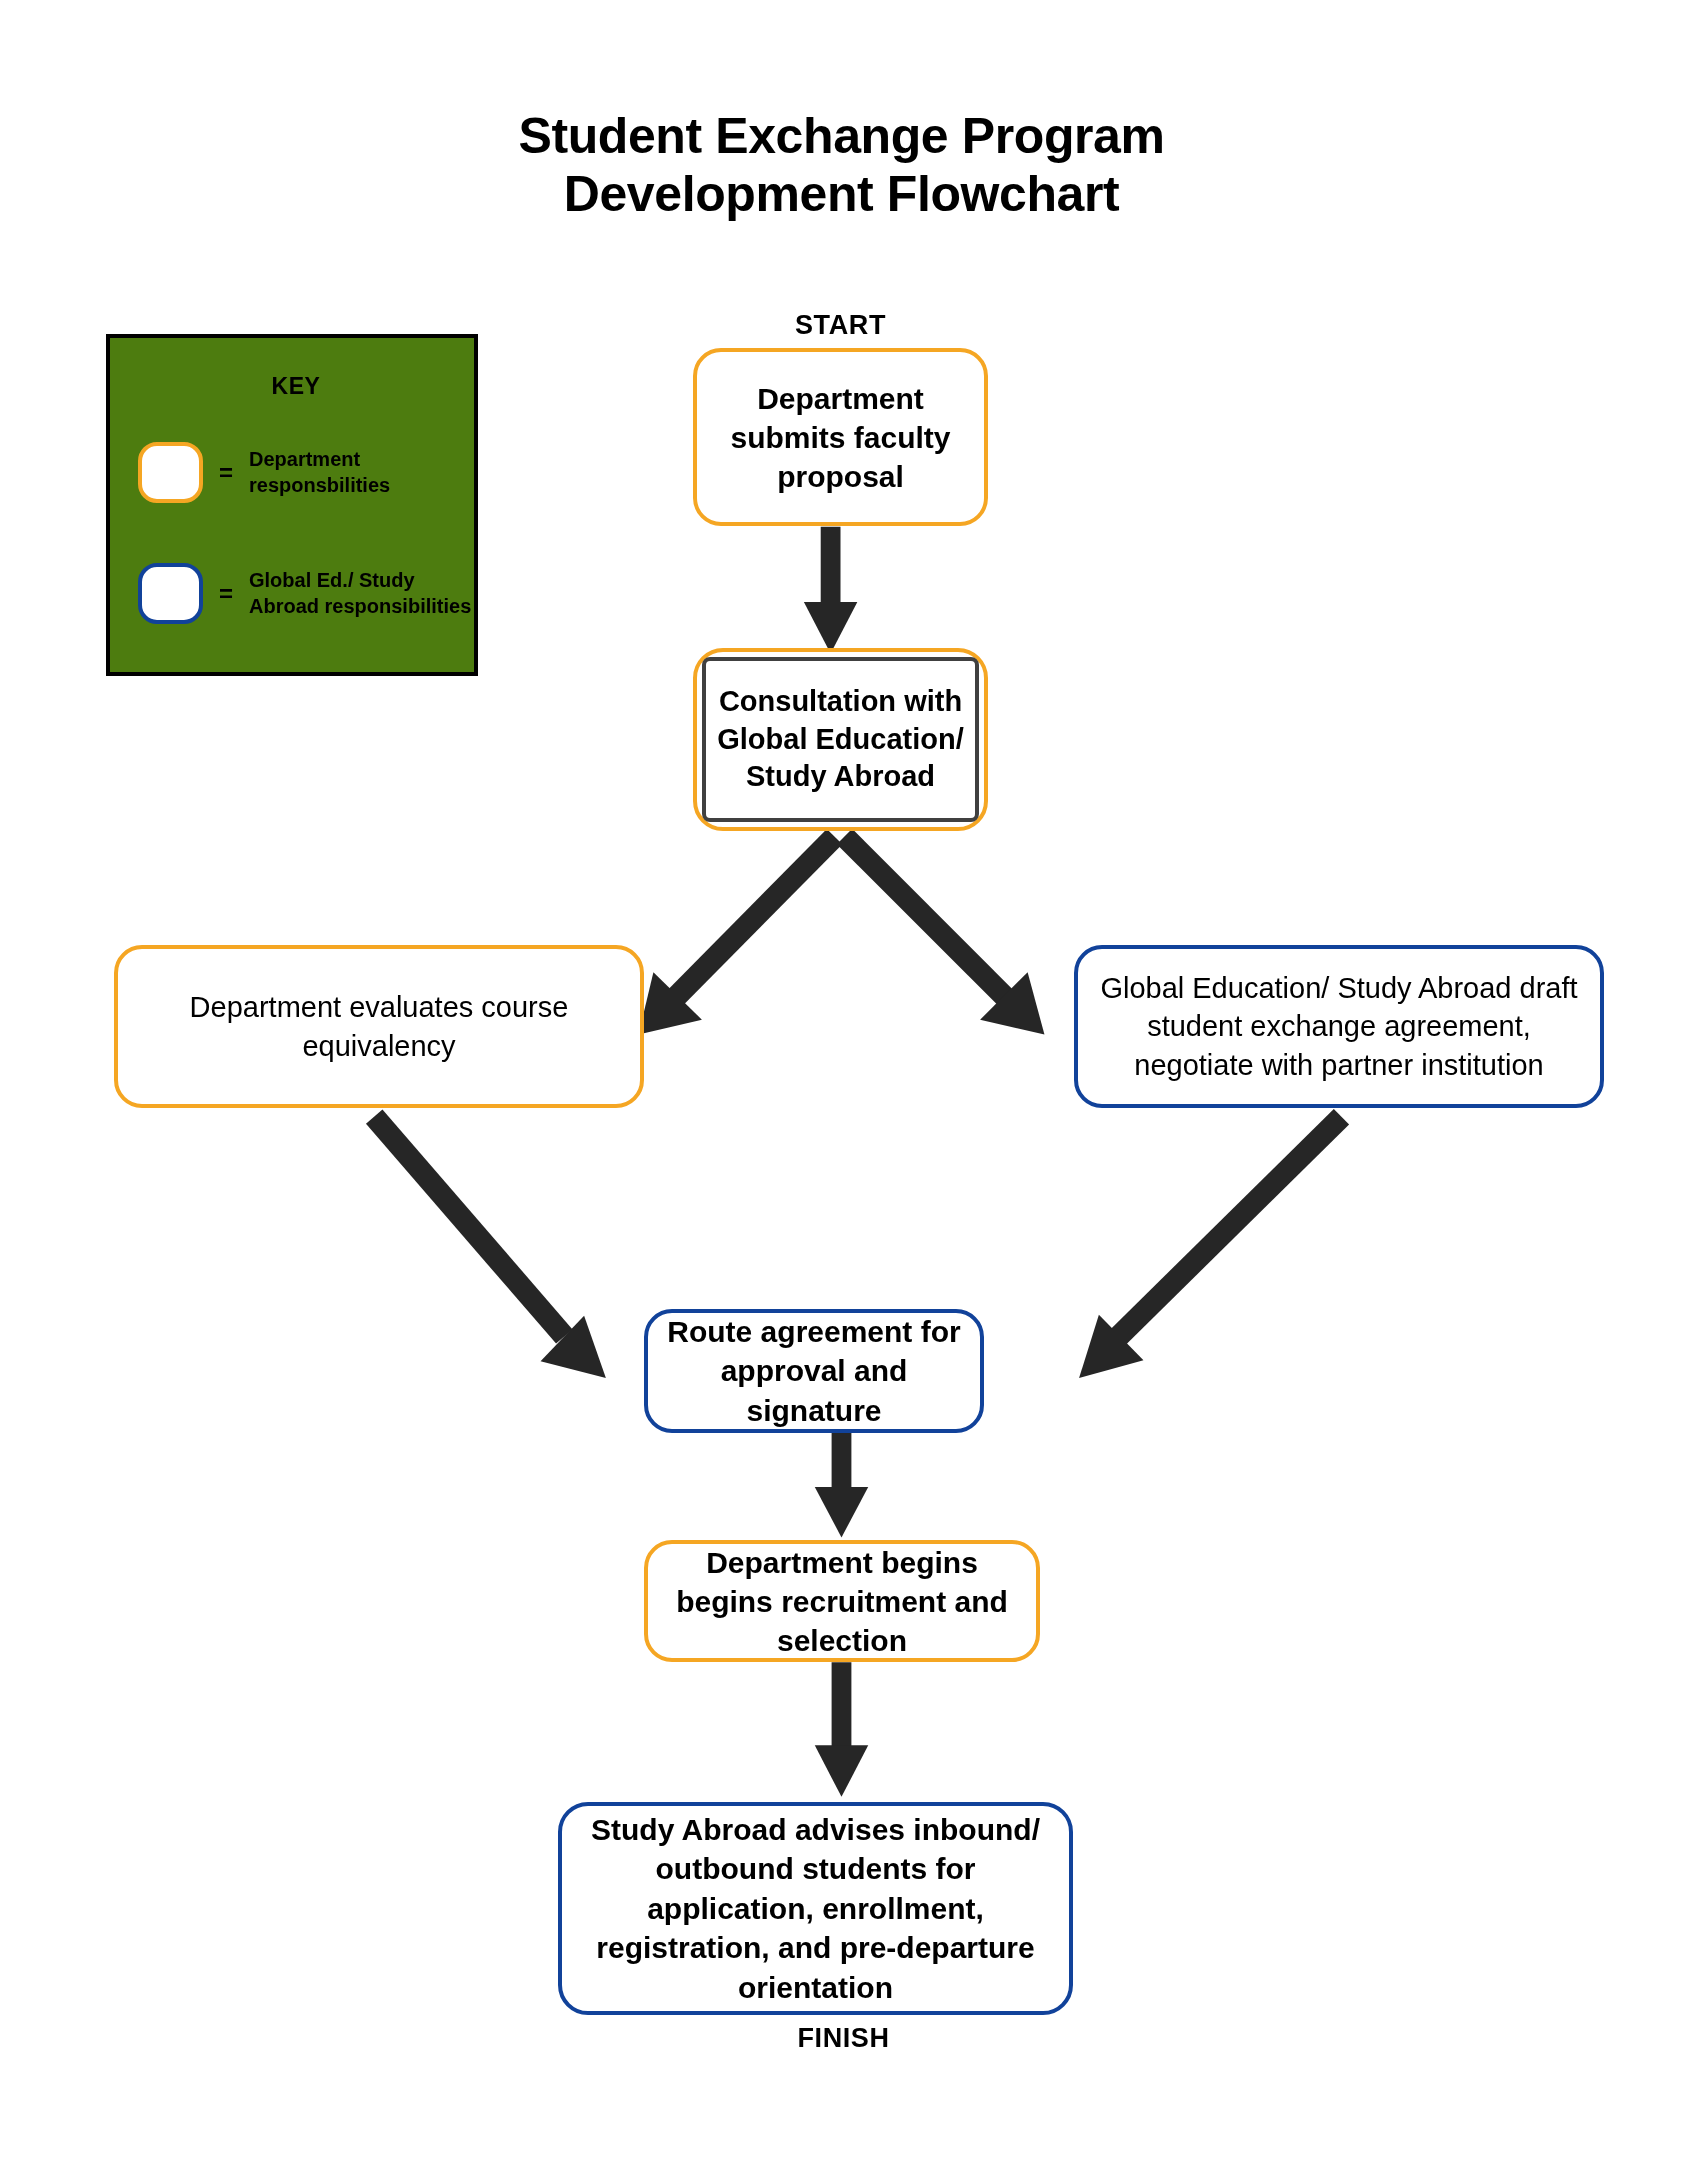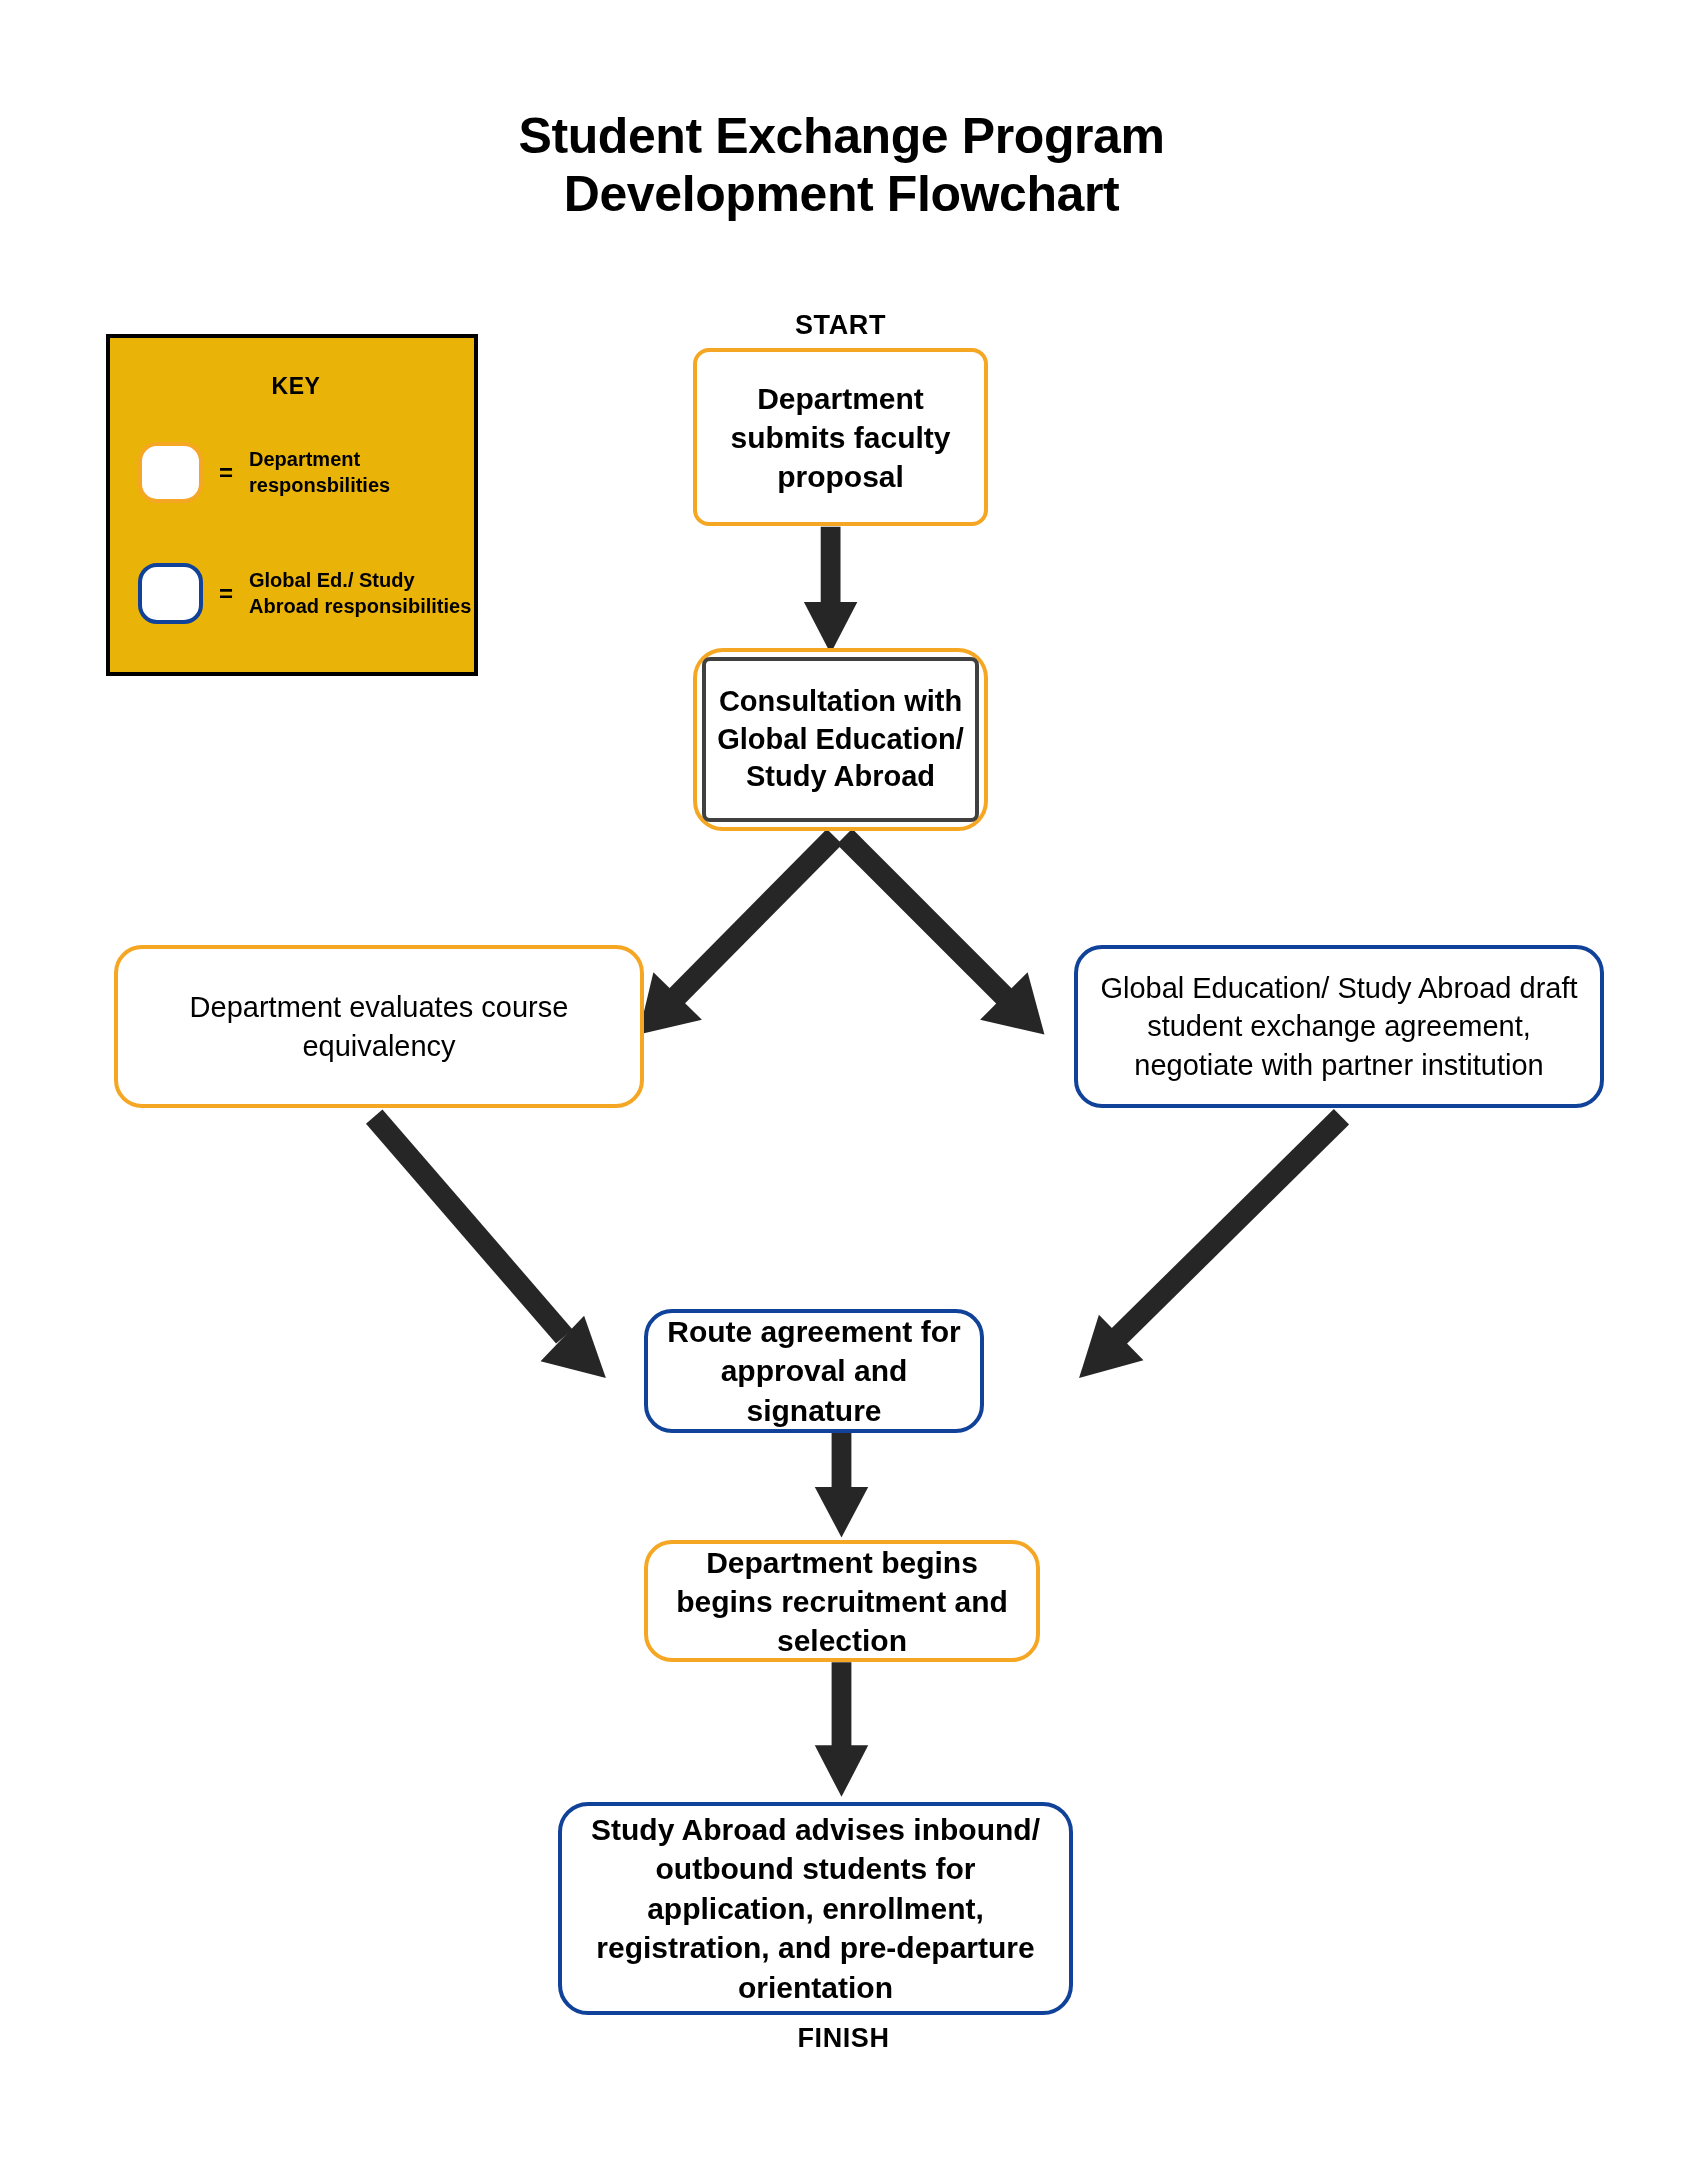--- a/index.html
+++ b/index.html
@@ -35,21 +35,21 @@
 
   
   .key-box {
     position: absolute;
     left: 106px;
     top: 334px;
     width: 372px;
     height: 342px;
     border: 4px solid #000000;
     box-sizing: border-box;
-    background: #eab308;
+    background: #4d7c0f;
   }
   .key-title {
     position: absolute;
     left: 0;
     top: 35px;
     width: 372px;
     text-align: center;
     font-size: 23px;
     font-weight: bold;
     letter-spacing: 0.5px;
@@ -99,21 +99,21 @@
     justify-content: center;
     text-align: center;
   }
   .node .node-text { width: 100%; padding: 0 10px; box-sizing: border-box; }
   .orange-border { border: 4px solid #F5A623; }
   .blue-border   { border: 4px solid #11429A; }
 
   
   #node-start {
     left: 693px; top: 348px; width: 295px; height: 178px;
-    border-radius: 16px;
+    border-radius: 28px;
     font-size: 30px; font-weight: bold; line-height: 1.30;
   }
   
   #node-consult {
     left: 693px; top: 648px; width: 295px; height: 183px;
     border-radius: 30px;
   }
   #node-consult .inner {
     position: absolute;
     left: 5px; top: 5px; right: 5px; bottom: 5px;

